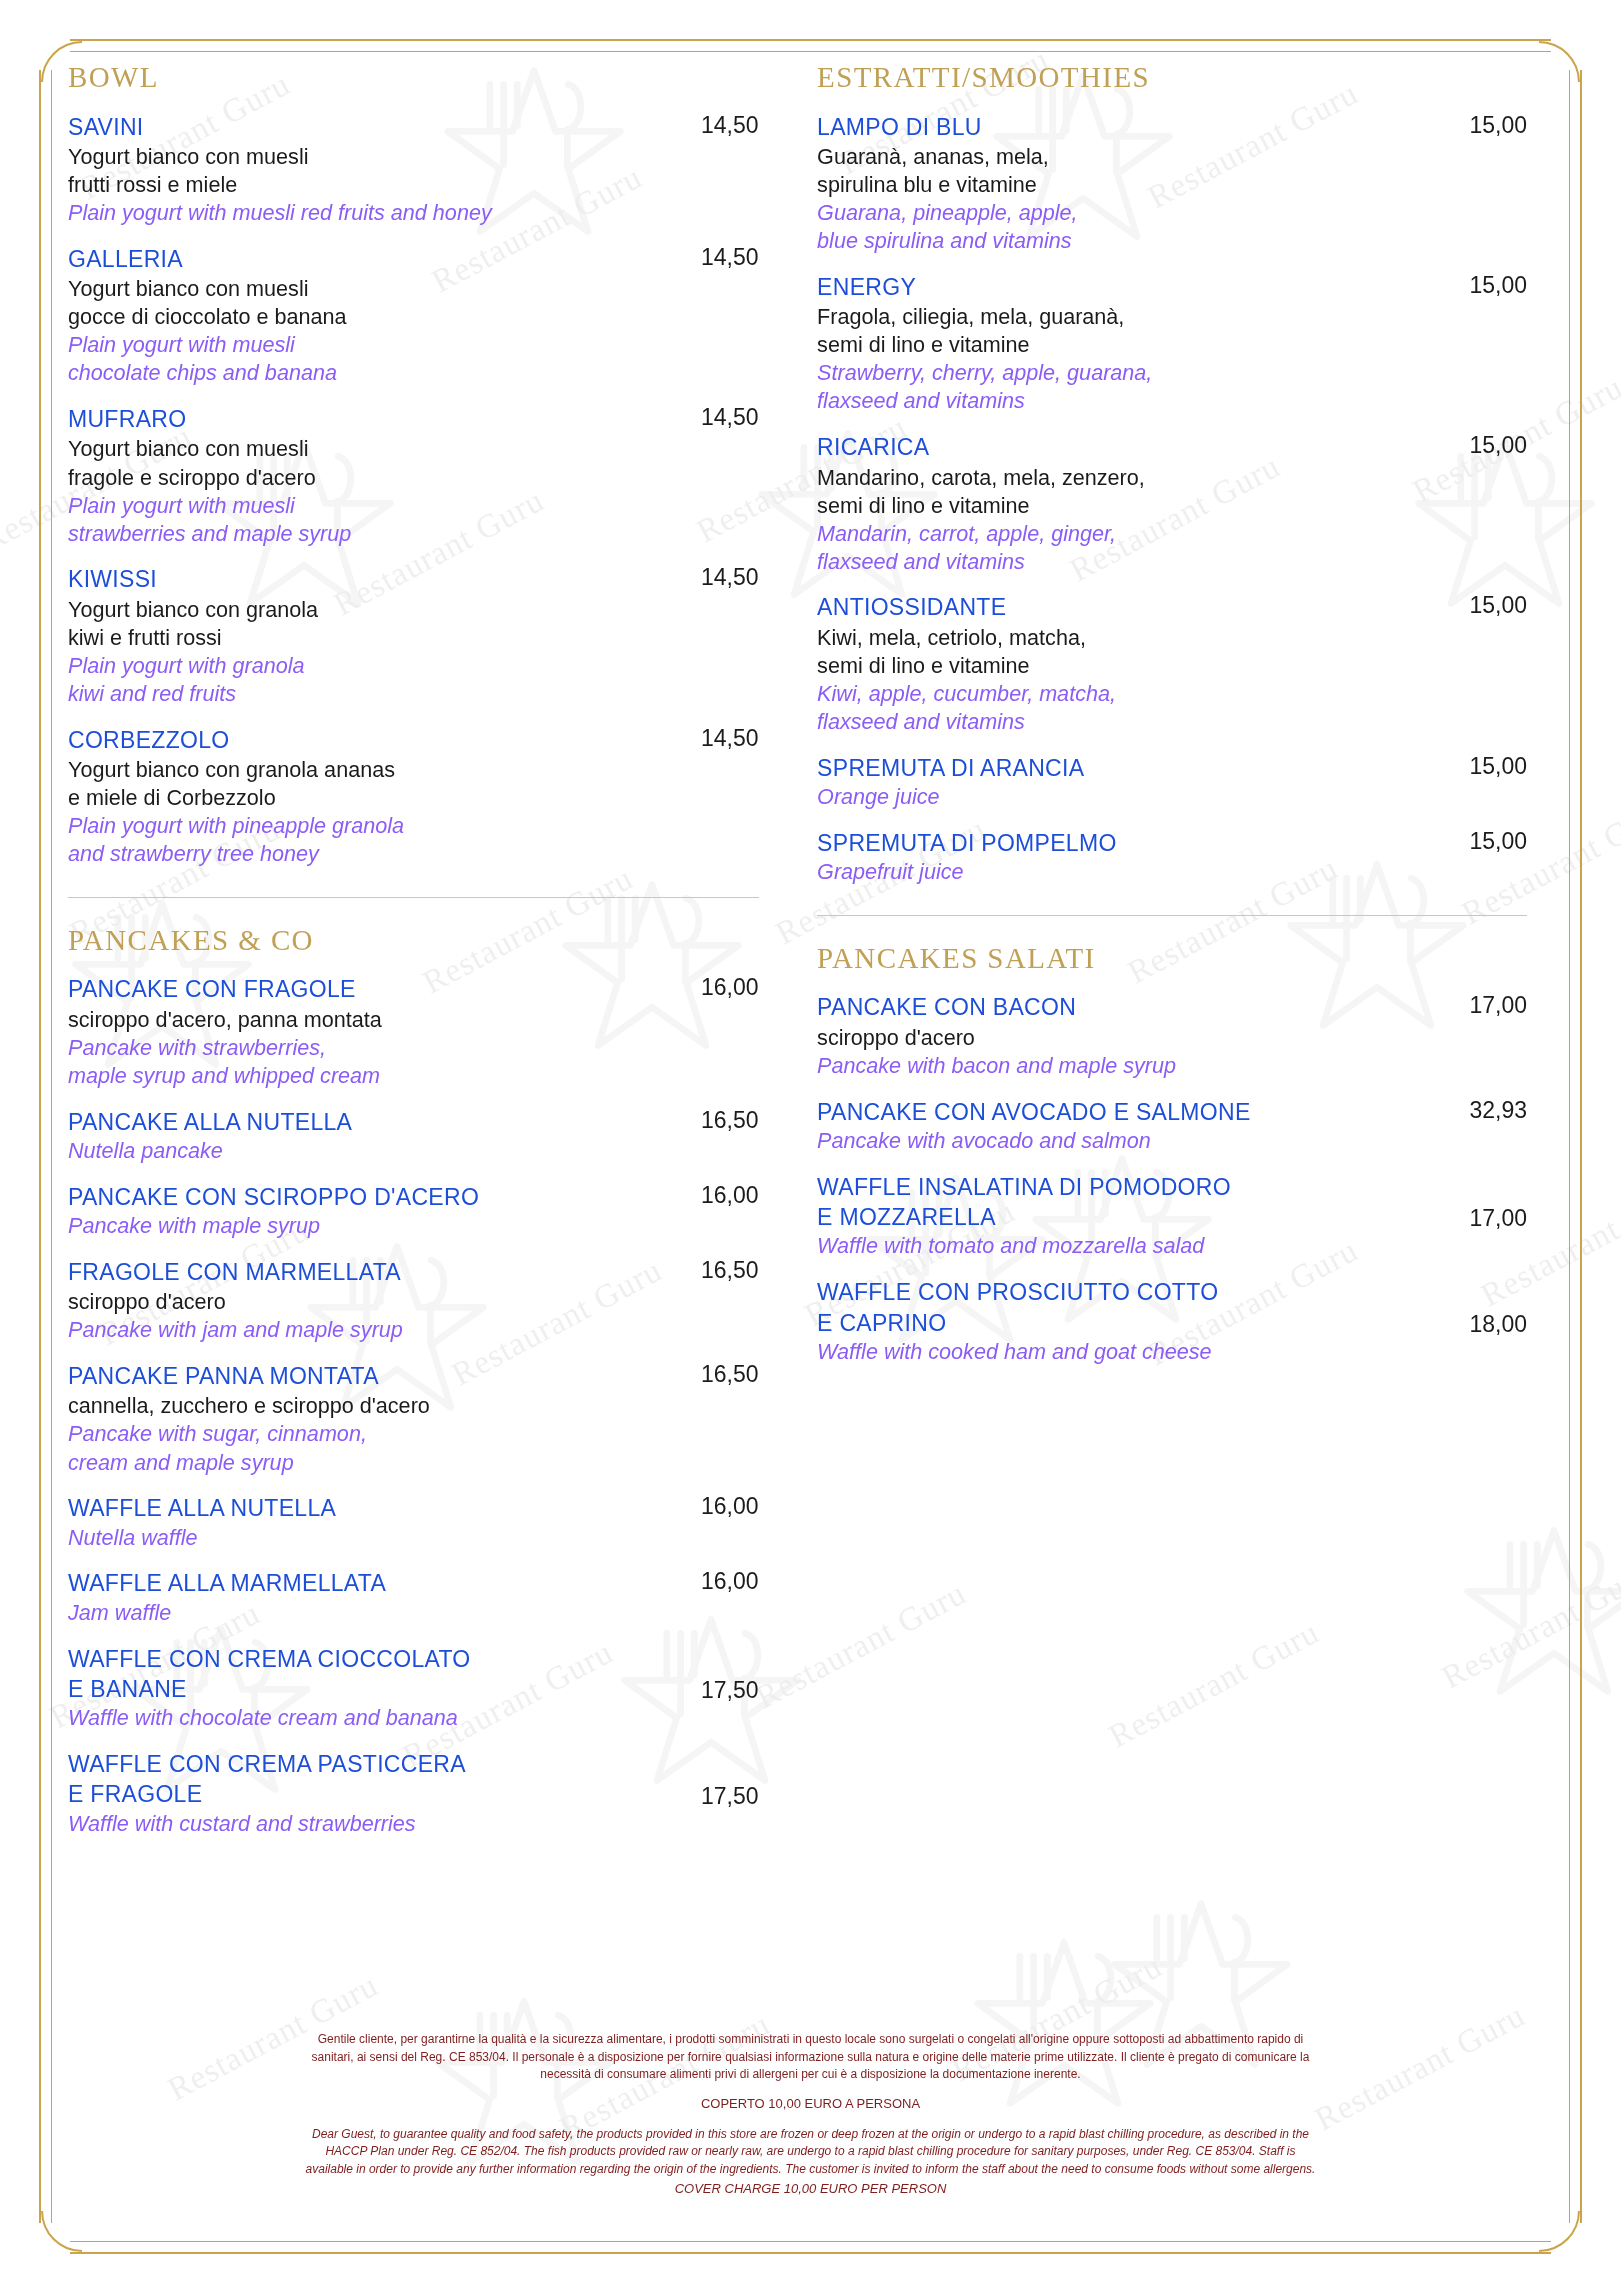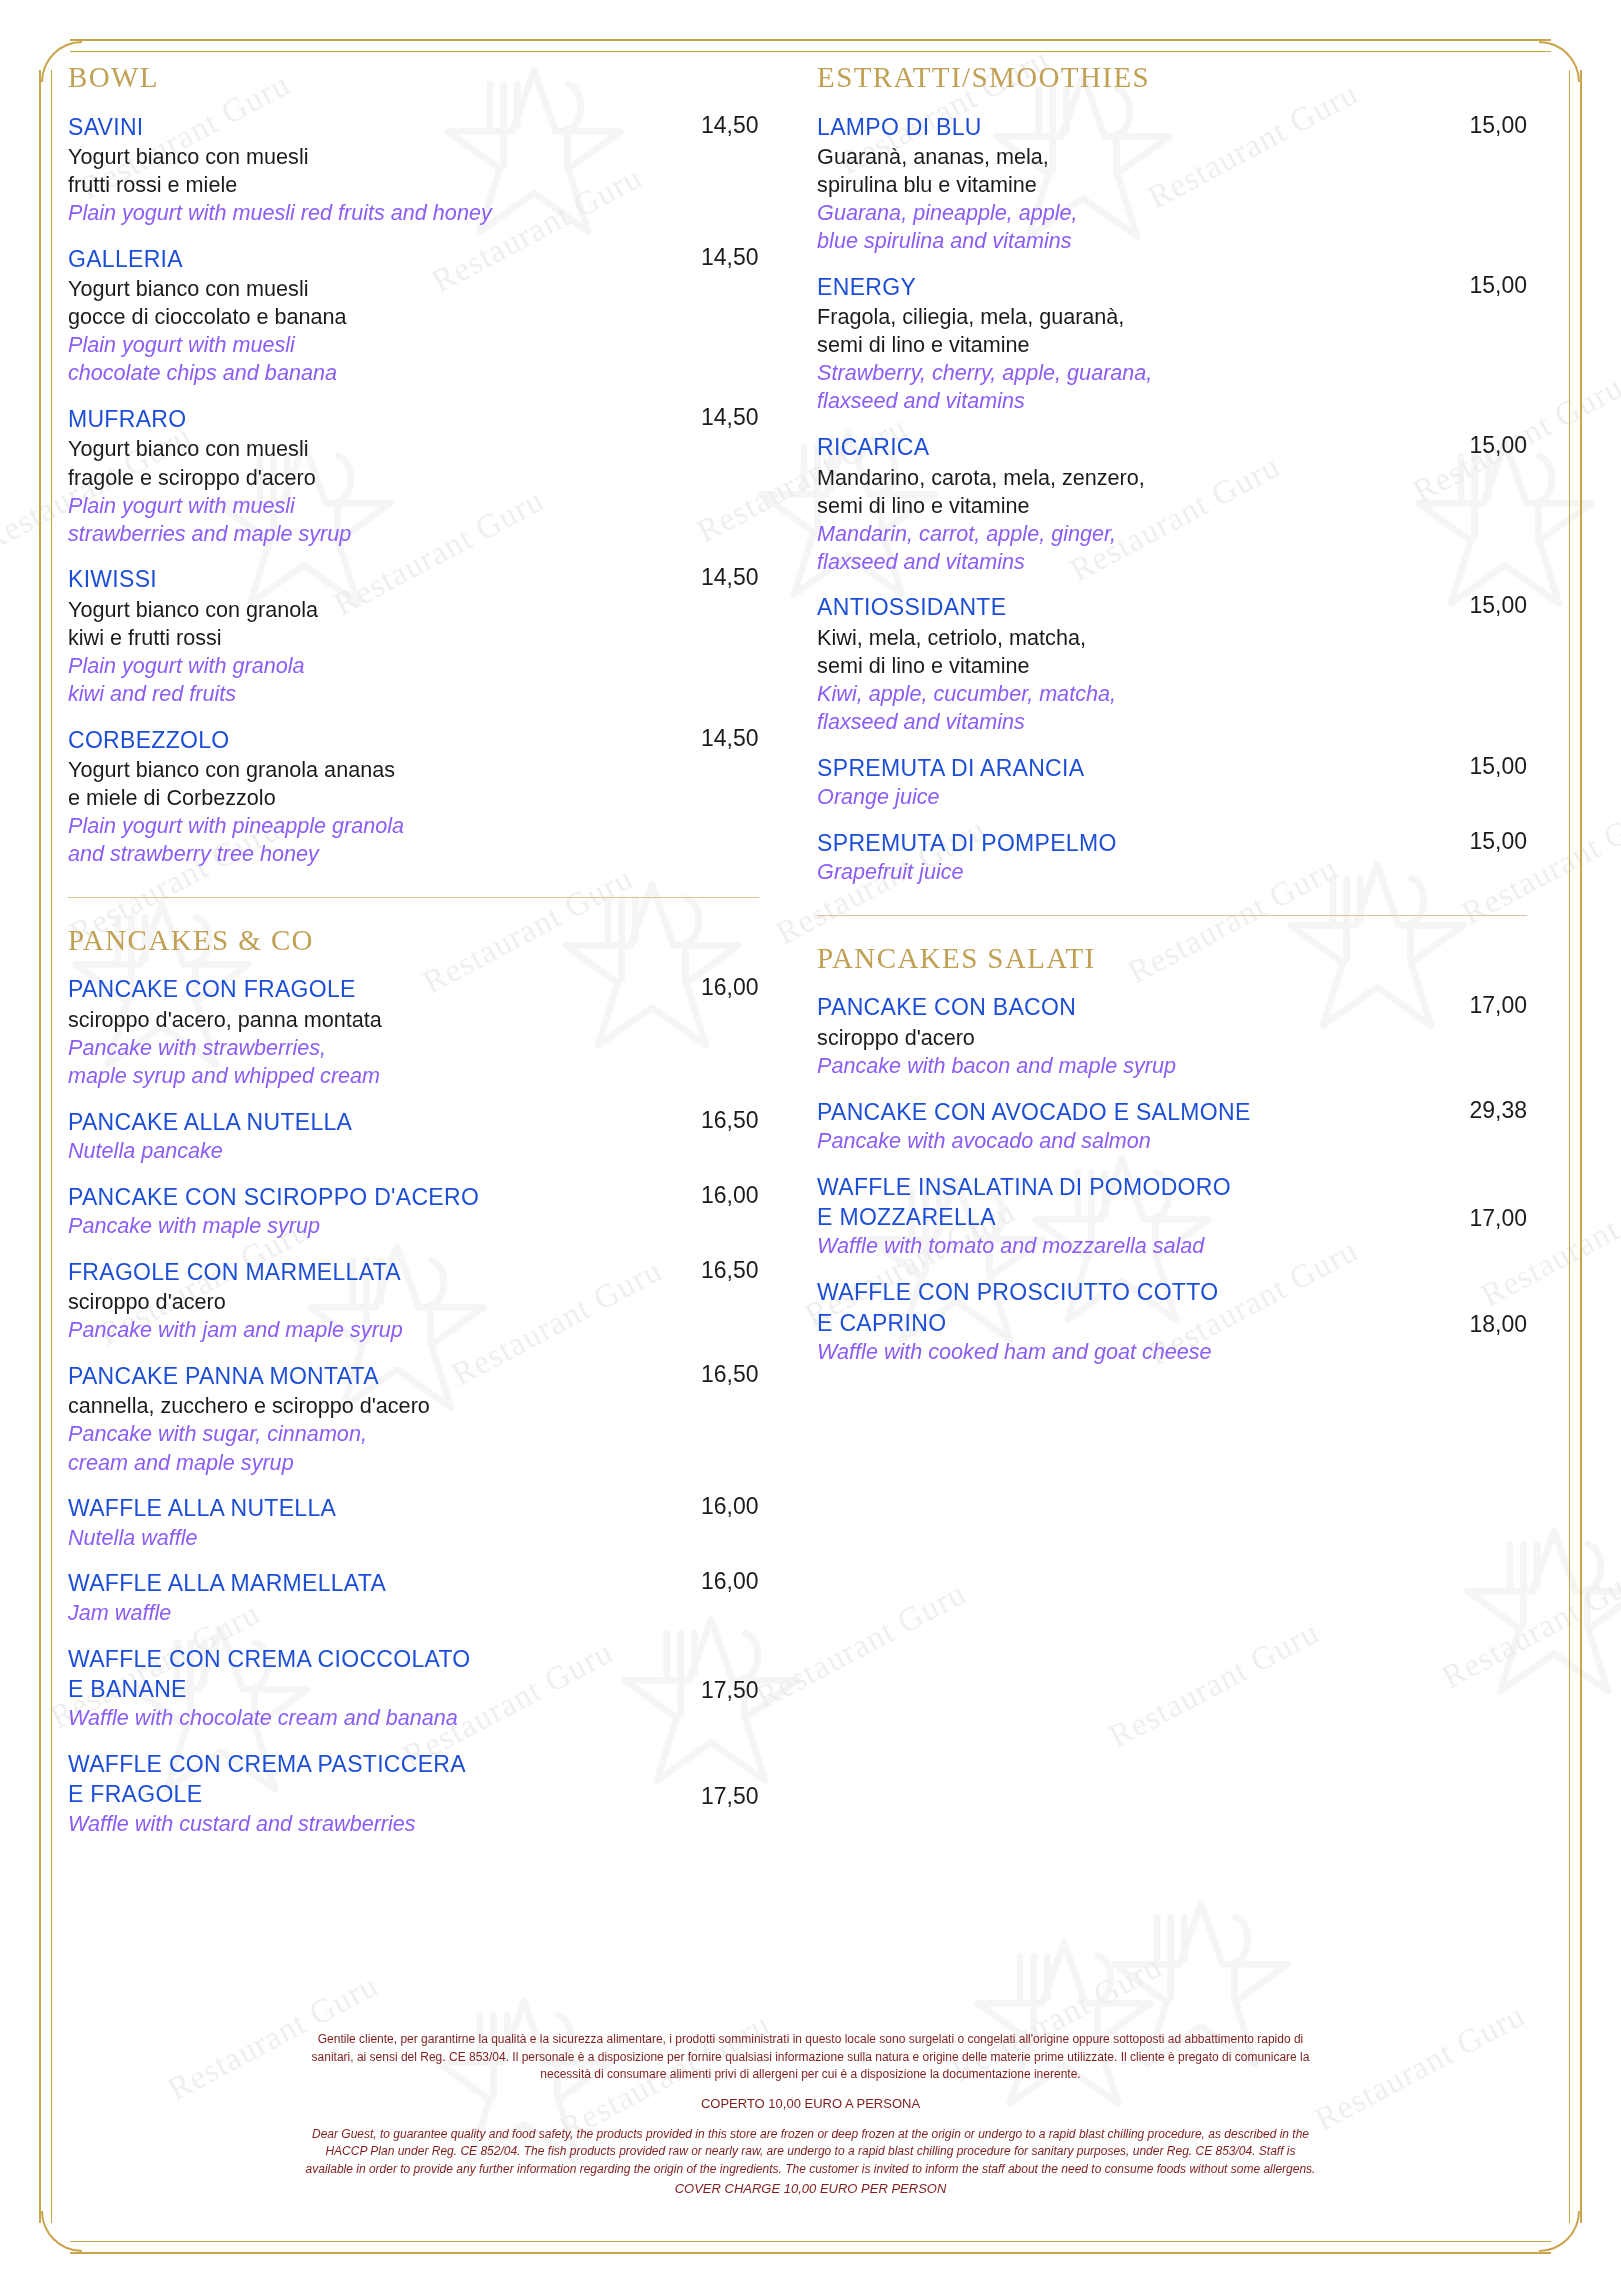--- a/index.html
+++ b/index.html
@@ -614,21 +614,21 @@
           </div>
           <div class="desc-en">
             <span class="desc-line">Pancake with bacon and maple syrup</span>
           </div>
         </div>
         <div class="item">
           <div class="item-head">
             <div class="item-name">
               <span class="desc-line">PANCAKE CON AVOCADO E SALMONE</span>
             </div>
-            <div class="item-price">29,38</div>
+            <div class="item-price">32,93</div>
           </div>
           <div class="desc-en">
             <span class="desc-line">Pancake with avocado and salmon</span>
           </div>
         </div>
         <div class="item">
           <div class="item-head">
             <div class="item-name">
               <span class="desc-line">WAFFLE INSALATINA DI POMODORO</span>
               <span class="desc-line">E MOZZARELLA</span>

